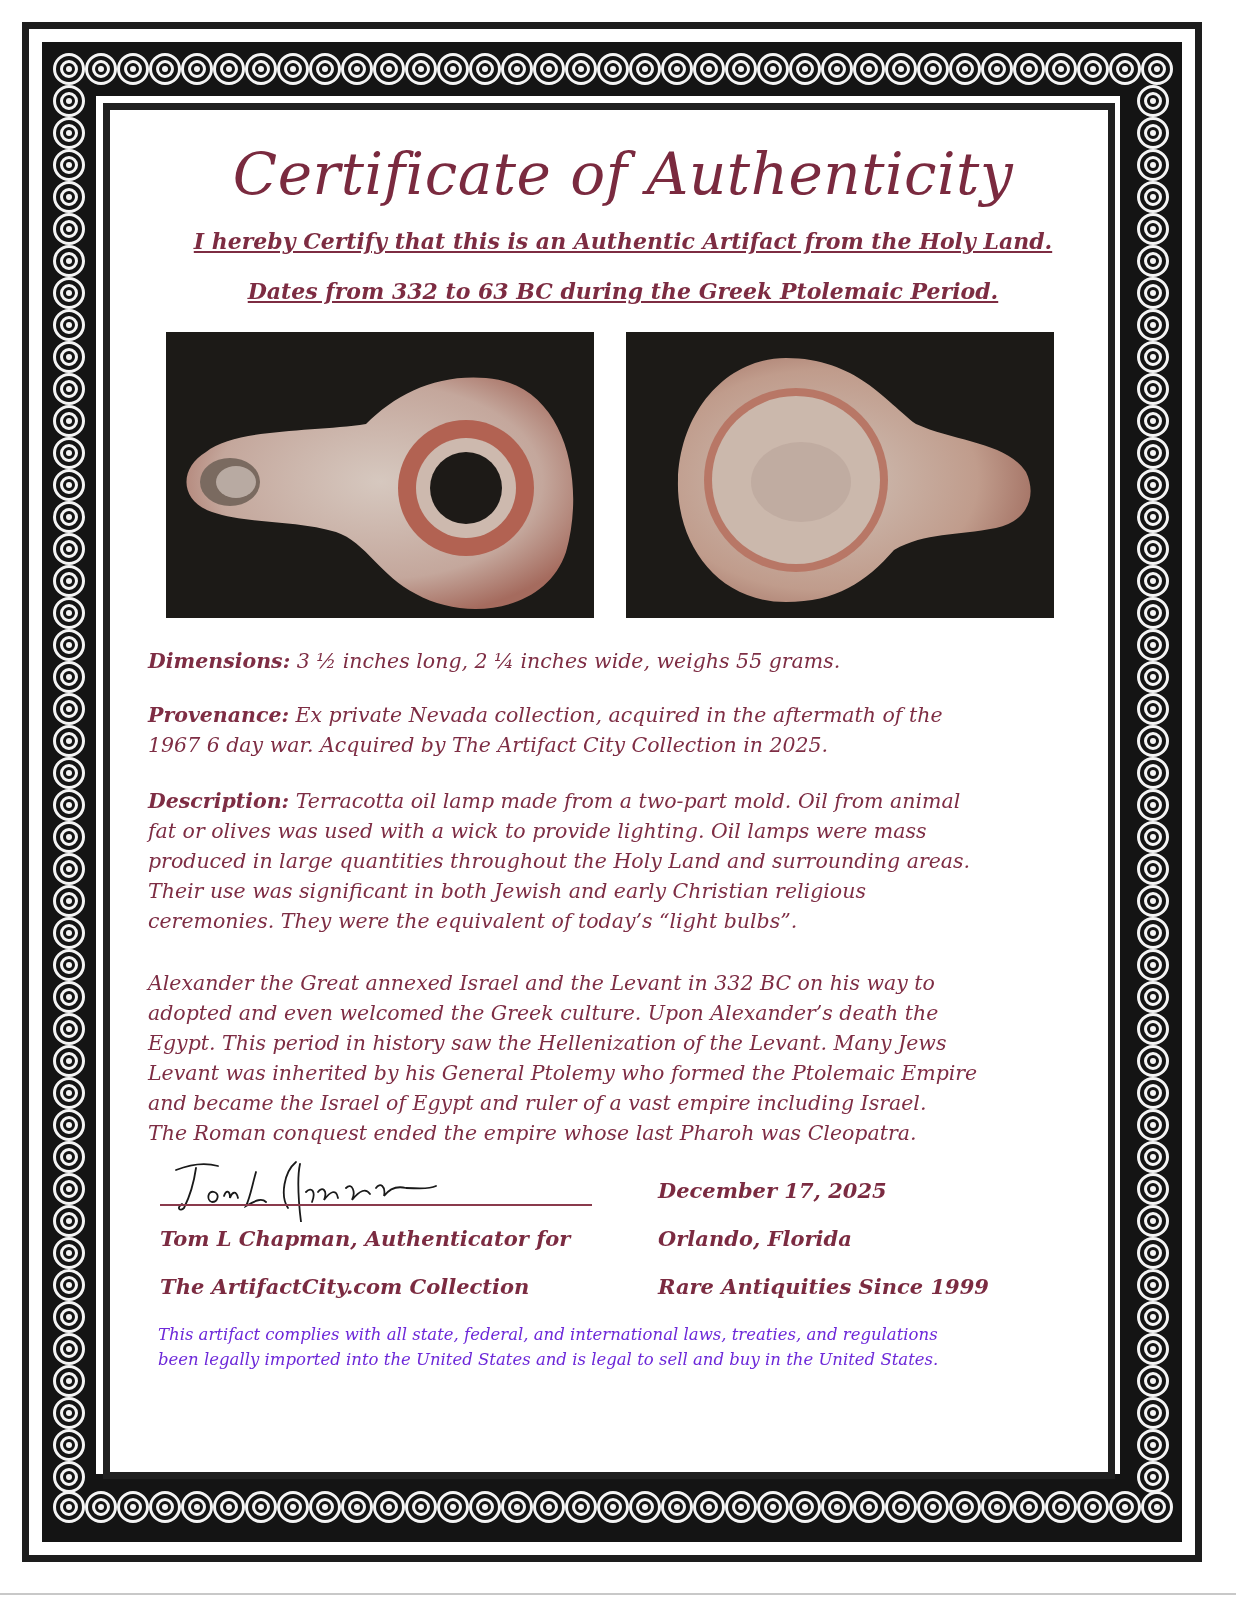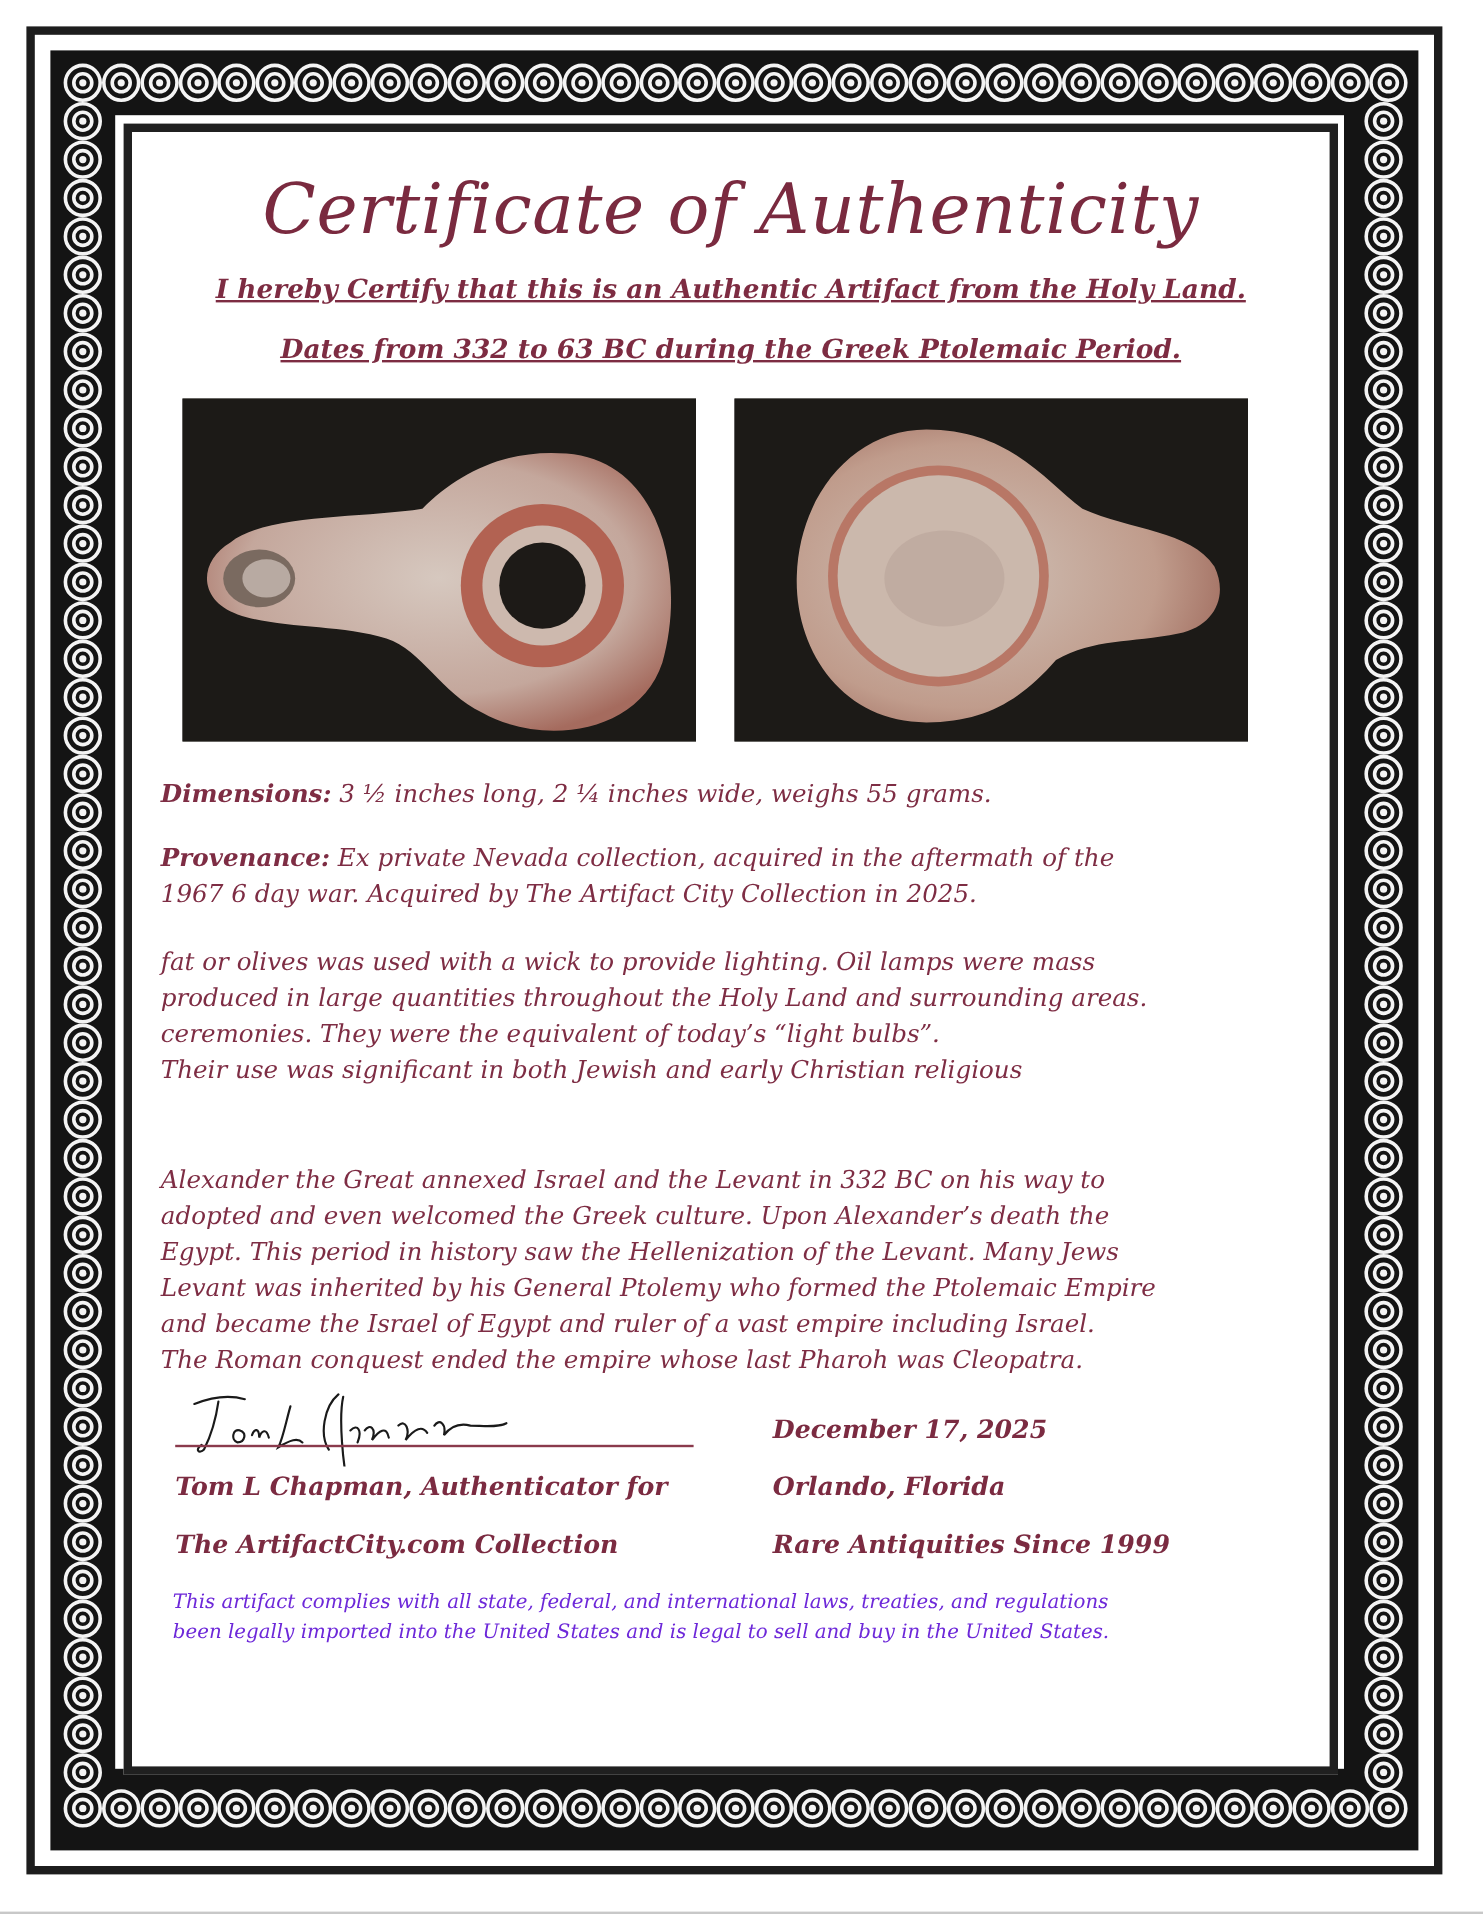--- a/index.html
+++ b/index.html
@@ -13,21 +13,21 @@
 
   .circles { position:absolute; }
   .circle-row { display:flex; }
   .circle-col { display:flex; flex-direction:column; }
   .ring { width:32px; height:32px; box-sizing:border-box; border-radius:50%; border:3px solid #f4f4f4;
           display:flex; align-items:center; justify-content:center; flex:0 0 auto; }
   .ring > span { width:18px; height:18px; border-radius:50%; box-sizing:border-box; border:3px solid #f4f4f4;
           display:flex; align-items:center; justify-content:center; }
   .ring > span > i { width:6px; height:6px; border-radius:50%; background:#f4f4f4; display:block; }
 
-  .content { left:118px; top:118px; width:982px; height:1346px; color:#7b2b41;
+  .content { left:132px; top:118px; width:982px; height:1346px; color:#7b2b41;
              font-family:"DejaVu Serif", "Liberation Serif", serif; font-style:italic; }
   .title { position:absolute; left:0; width:100%; top:22px; text-align:center; font-size:58px; letter-spacing:0.5px; color:#7a2a3f; }
   .subtitle { position:absolute; left:0; width:100%; text-align:center; font-size:22px; font-weight:bold; color:#7d2c42;text-decoration:underline; }
   .photo { position:absolute; top:214px; width:428px; height:286px; background:#1c1a17; overflow:hidden; }
   .para { position:absolute; left:16px; width:950px; font-size:20.5px; line-height:30px; color:#7e2d44; }
   .para b { font-weight:bold; }
   .sig-line { position:absolute; left:28px; top:1086px; width:432px; height:2px; background:#8a3a4c; }
   .sig { position:absolute; left:34px; top:1034px; width:310px; height:70px; }
   .sigcol { position:absolute; font-size:21px; font-weight:bold; color:#7b2b41; }
   .legal { position:absolute; left:26px; width:930px; font-size:16.5px; line-height:25px; color:#6d28d9; }
@@ -895,24 +895,25 @@
   <div class="para" style="top:528px;">
     <b>Dimensions:</b><span> 3 ½ inches long, 2 ¼ inches wide, weighs 55 grams.</span>
   </div>
 
   <div class="para" style="top:582px;">
     <div><b>Provenance:</b><span> Ex private Nevada collection, acquired in the aftermath of the</span></div>
     <div>1967 6 day war. Acquired by The Artifact City Collection in 2025.</div>
   </div>
 
   <div class="para" style="top:668px;">
+    <div><b>Description:</b><span> Terracotta oil lamp made from a two-part mold. Oil from animal</span></div>
     <div>fat or olives was used with a wick to provide lighting. Oil lamps were mass</div>
     <div>produced in large quantities throughout the Holy Land and surrounding areas.</div>
+    <div>Their use was significant in both Jewish and early Christian religious</div>
     <div>ceremonies. They were the equivalent of today’s “light bulbs”.</div>
-    <div>Their use was significant in both Jewish and early Christian religious</div>
   </div>
 
   <div class="para" style="top:850px;">
     <div>Alexander the Great annexed Israel and the Levant in 332 BC on his way to</div>
     <div>adopted and even welcomed the Greek culture. Upon Alexander’s death the</div>
     <div>Egypt. This period in history saw the Hellenization of the Levant. Many Jews</div>
     <div>Levant was inherited by his General Ptolemy who formed the Ptolemaic Empire</div>
     <div>and became the Israel of Egypt and ruler of a vast empire including Israel.</div>
     <div>The Roman conquest ended the empire whose last Pharoh was Cleopatra.</div>
   </div>

